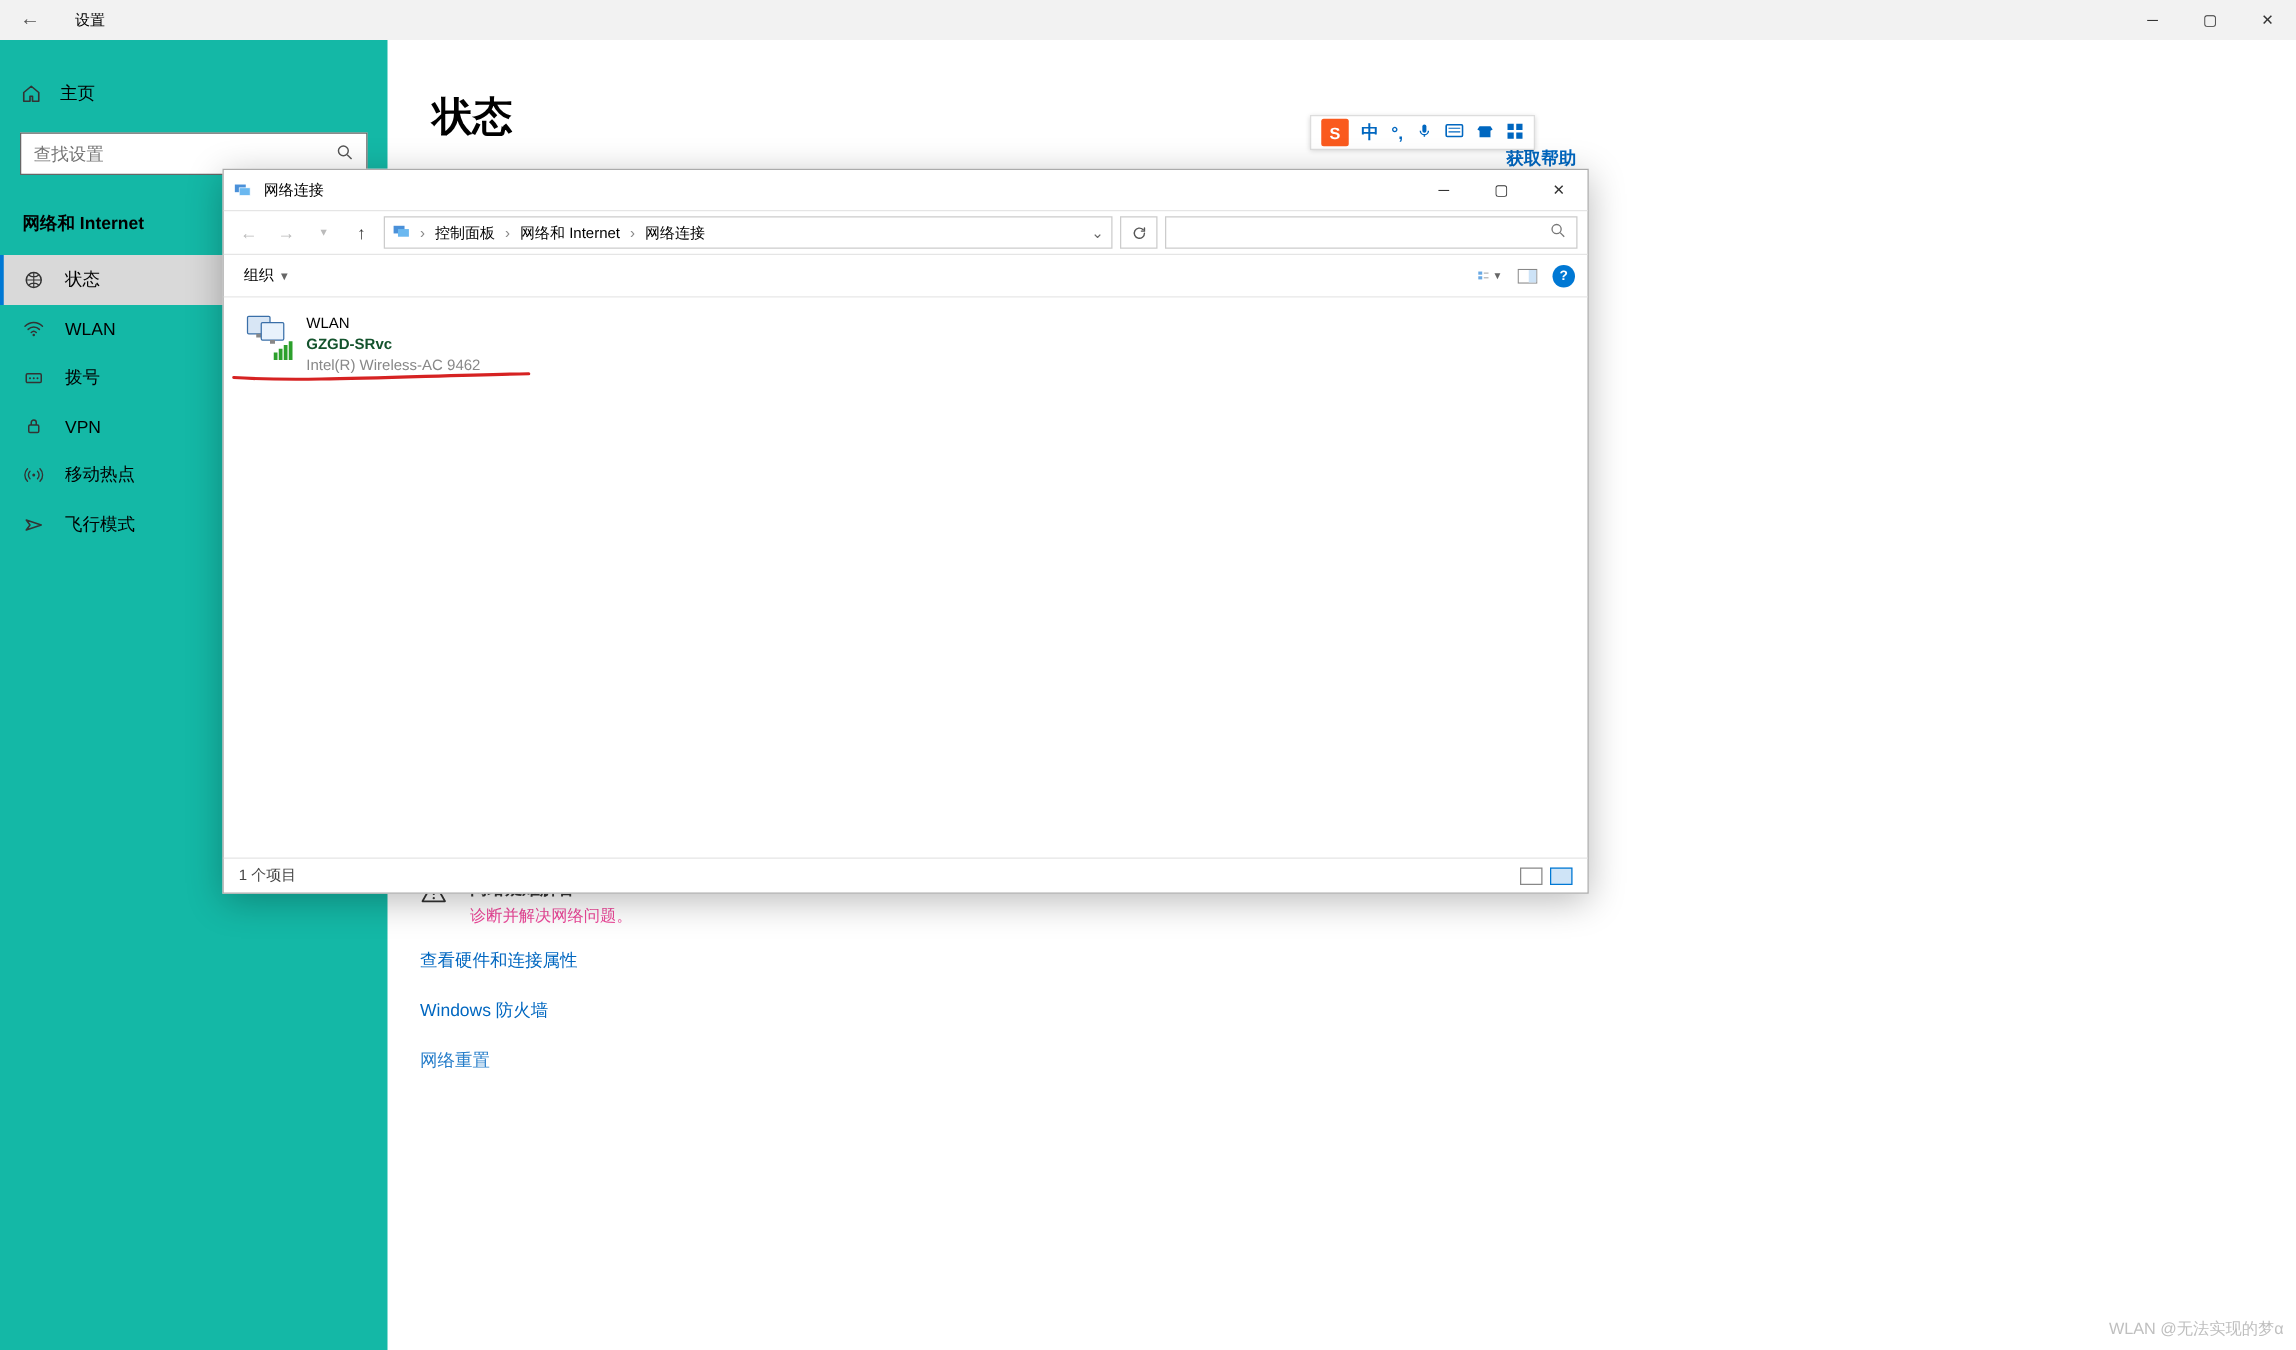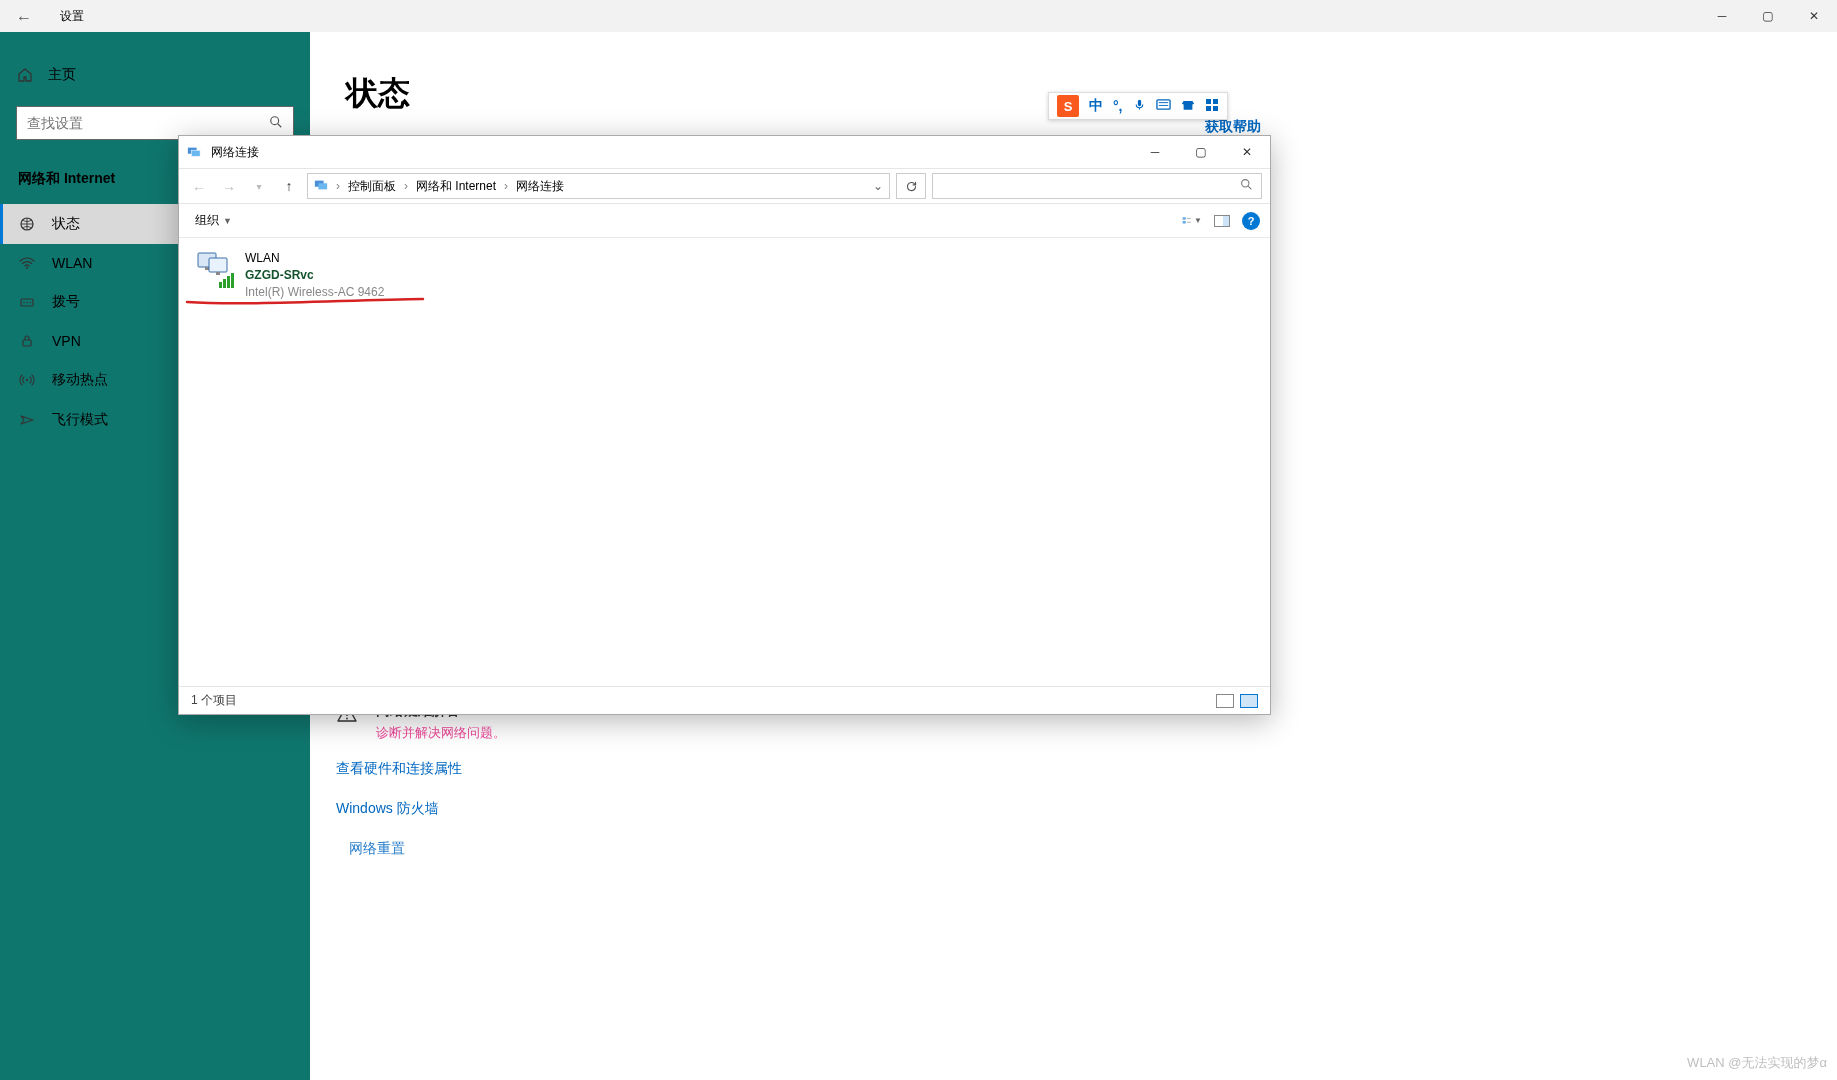--- a/index.html
+++ b/index.html
@@ -7,21 +7,21 @@
 
     
     .settings-window { position: absolute; top: 0; left: 0; right: 0; bottom: 0; display: flex; flex-direction: column; }
     .settings-titlebar { height: 32px; display: flex; align-items: center; background: #f2f2f2; }
     .settings-titlebar .back { width: 48px; display: flex; align-items: center; justify-content: center; color: #555; font-size: 16px; }
     .settings-titlebar .title { font-size: 12px; color: #000; padding-left: 12px; }
     .settings-titlebar .win-controls { margin-left: auto; display: flex; }
     .win-btn { width: 46px; height: 32px; display: flex; align-items: center; justify-content: center; color: #333; font-size: 12px; }
 
     .settings-body { display: flex; flex: 1; }
-    .sidebar { width: 310px; background: #0f766e; padding-top: 24px; }
+    .sidebar { width: 310px; background: #14b8a6; padding-top: 24px; }
     .home-item { display: flex; align-items: center; padding: 10px 16px; font-size: 14px; gap: 14px; }
     .home-item .icon { width: 18px; display: flex; justify-content: center; }
     .search-box { margin: 12px 16px 18px 16px; height: 34px; border: 1px solid #666; background: #fff; display: flex; align-items: center; padding: 0 10px; }
     .search-box input { border: none; outline: none; flex: 1; font-size: 14px; background: transparent; }
     .search-box .search-ic { color: #555; font-size: 14px; }
     .category-label { font-size: 14px; font-weight: 600; padding: 12px 18px 16px 18px; }
     .nav-item { display: flex; align-items: center; gap: 16px; padding: 11px 18px; font-size: 14px; }
     .nav-item.active { background: #d9d9d9; border-left: 3px solid #0078d4; padding-left: 15px; }
     .nav-item .icon { width: 18px; display: flex; justify-content: center; color: #333; }
 
@@ -188,21 +188,21 @@
           <line x1="11" y1="9" x2="11" y2="14" stroke="#333" stroke-width="1.4"></line>
           <circle cx="11" cy="16.5" r="0.9" fill="#333"></circle>
         </svg></span>
     <div>
       <div class="troubleshoot-title">网络疑难解答</div>
       <div class="troubleshoot-sub">诊断并解决网络问题。</div>
     </div>
   </div>
   <span class="link-item">查看硬件和连接属性</span>
   <span class="link-item">Windows 防火墙</span>
-  <span class="link-item" style="opacity:0.85;margin-left:13px;">网络重置</span>
+  <span class="link-item" style="opacity:0.85;">网络重置</span>
 </div>
 
 <div class="ime-bar">
   <div class="ime-logo">S</div>
   <span class="ime-item">中</span>
   <span class="ime-item">°,</span>
   <span class="ime-item"><svg width="13" height="13" viewBox="0 0 16 16">
         <rect x="6" y="2" width="4" height="8" rx="2" fill="#0067c0"></rect>
         <path d="M4 8a4 4 0 008 0M8 12v2" stroke="#0067c0" stroke-width="1.4" fill="none"></path>
       </svg></span>

